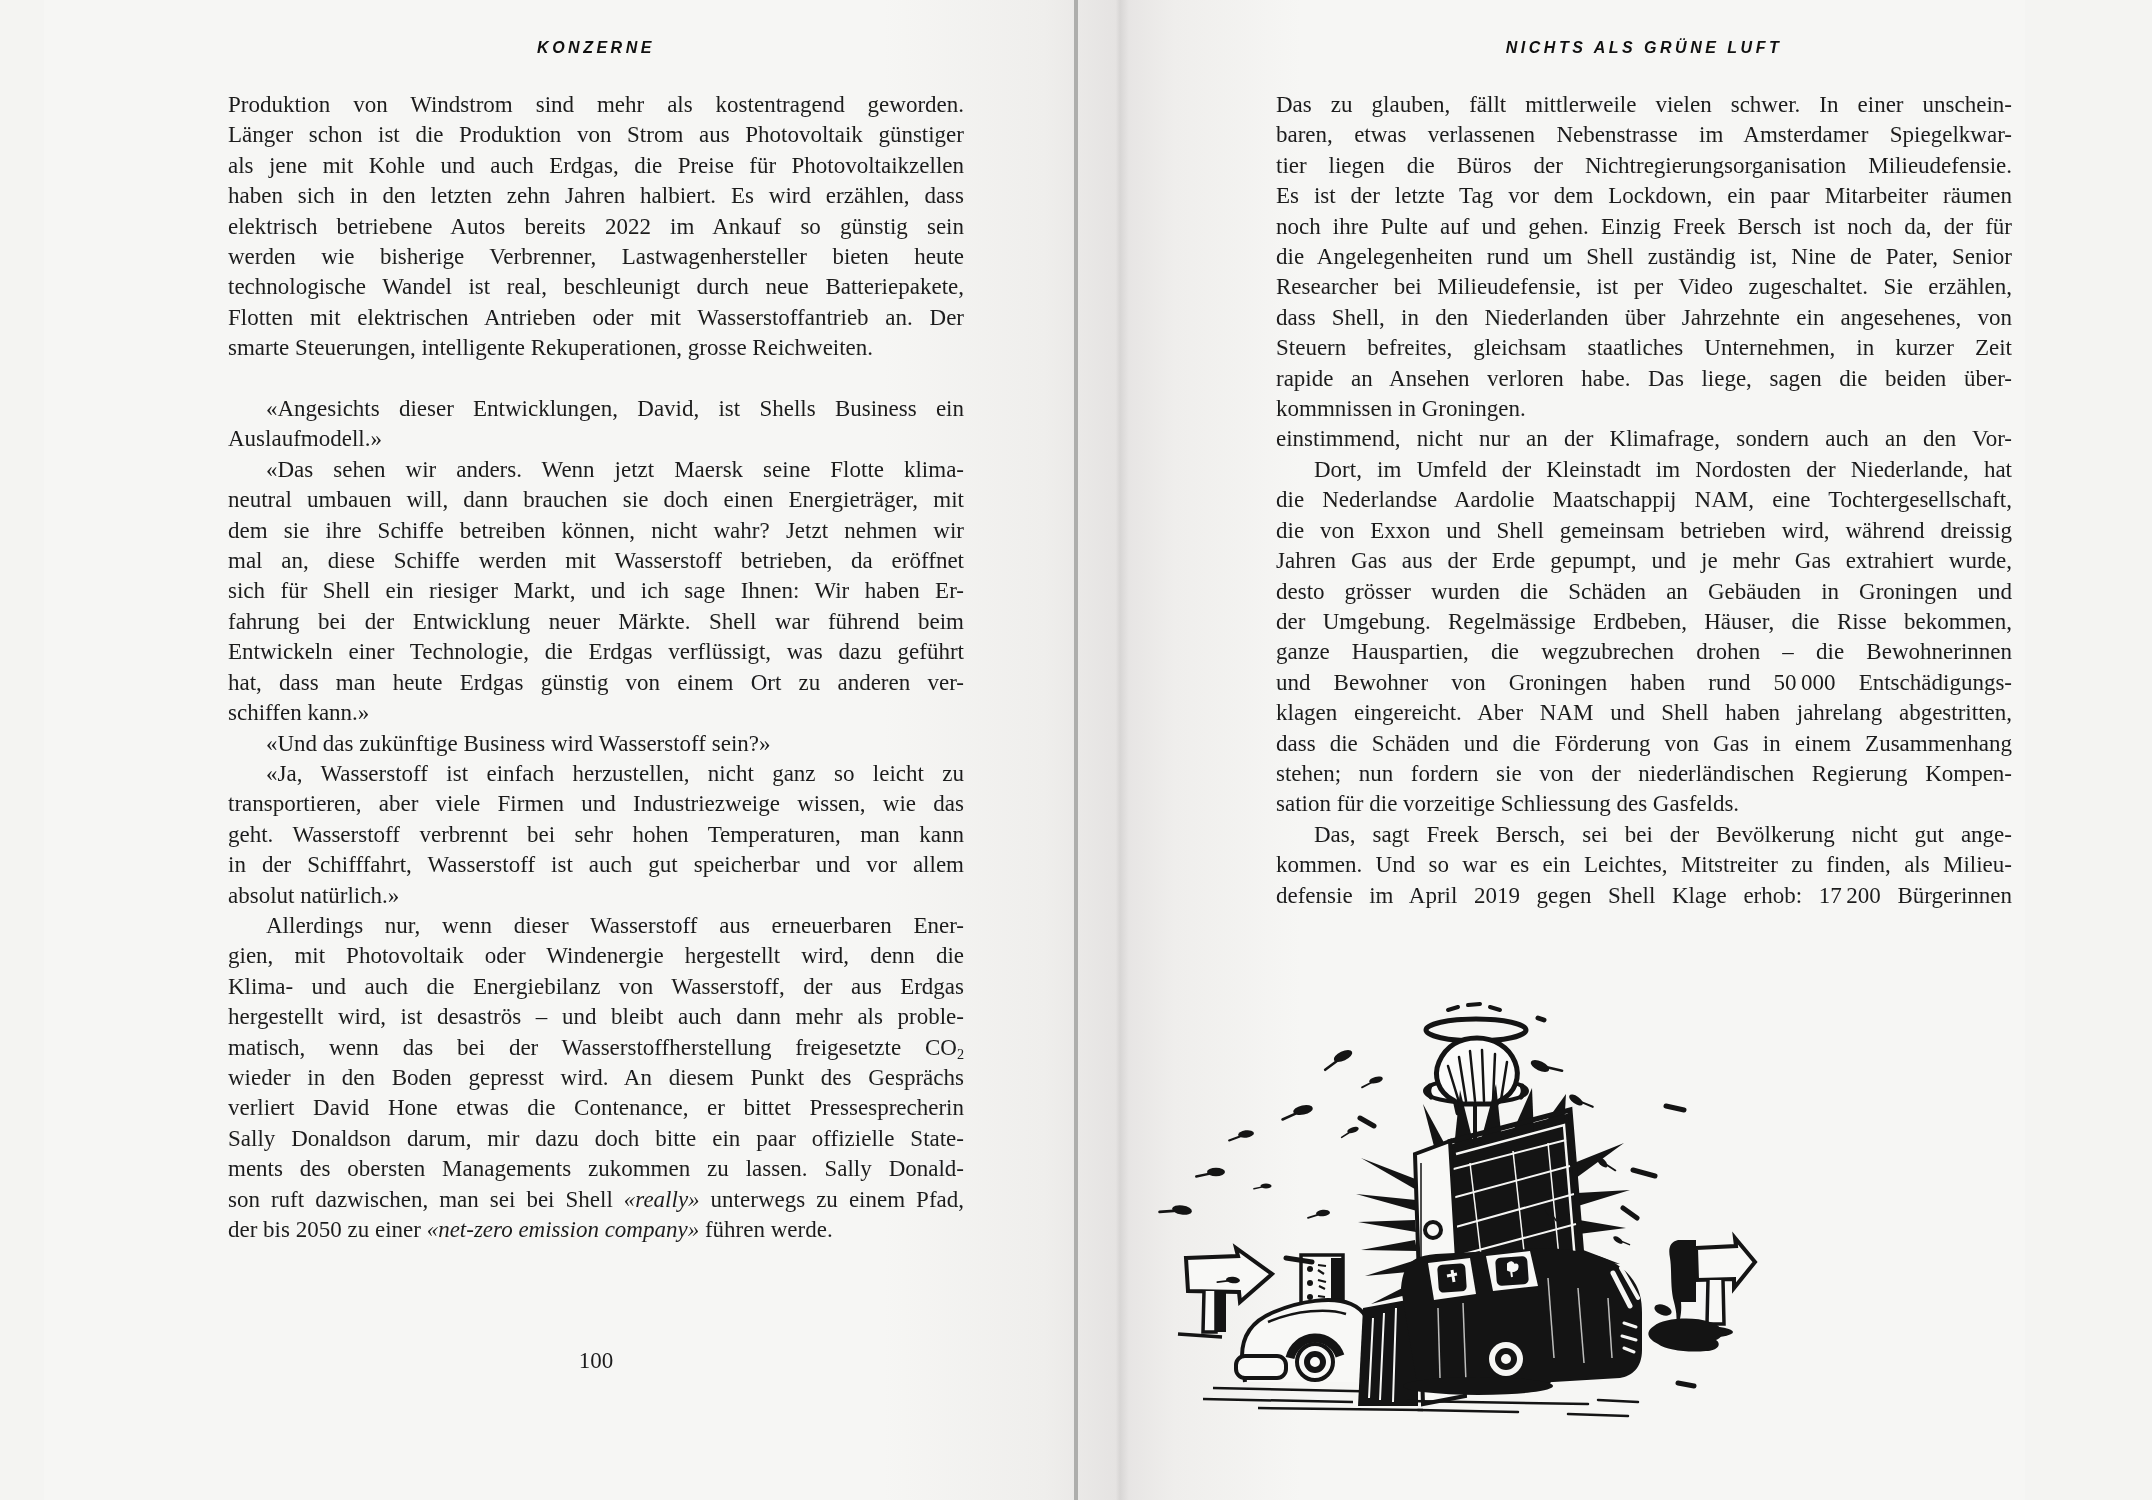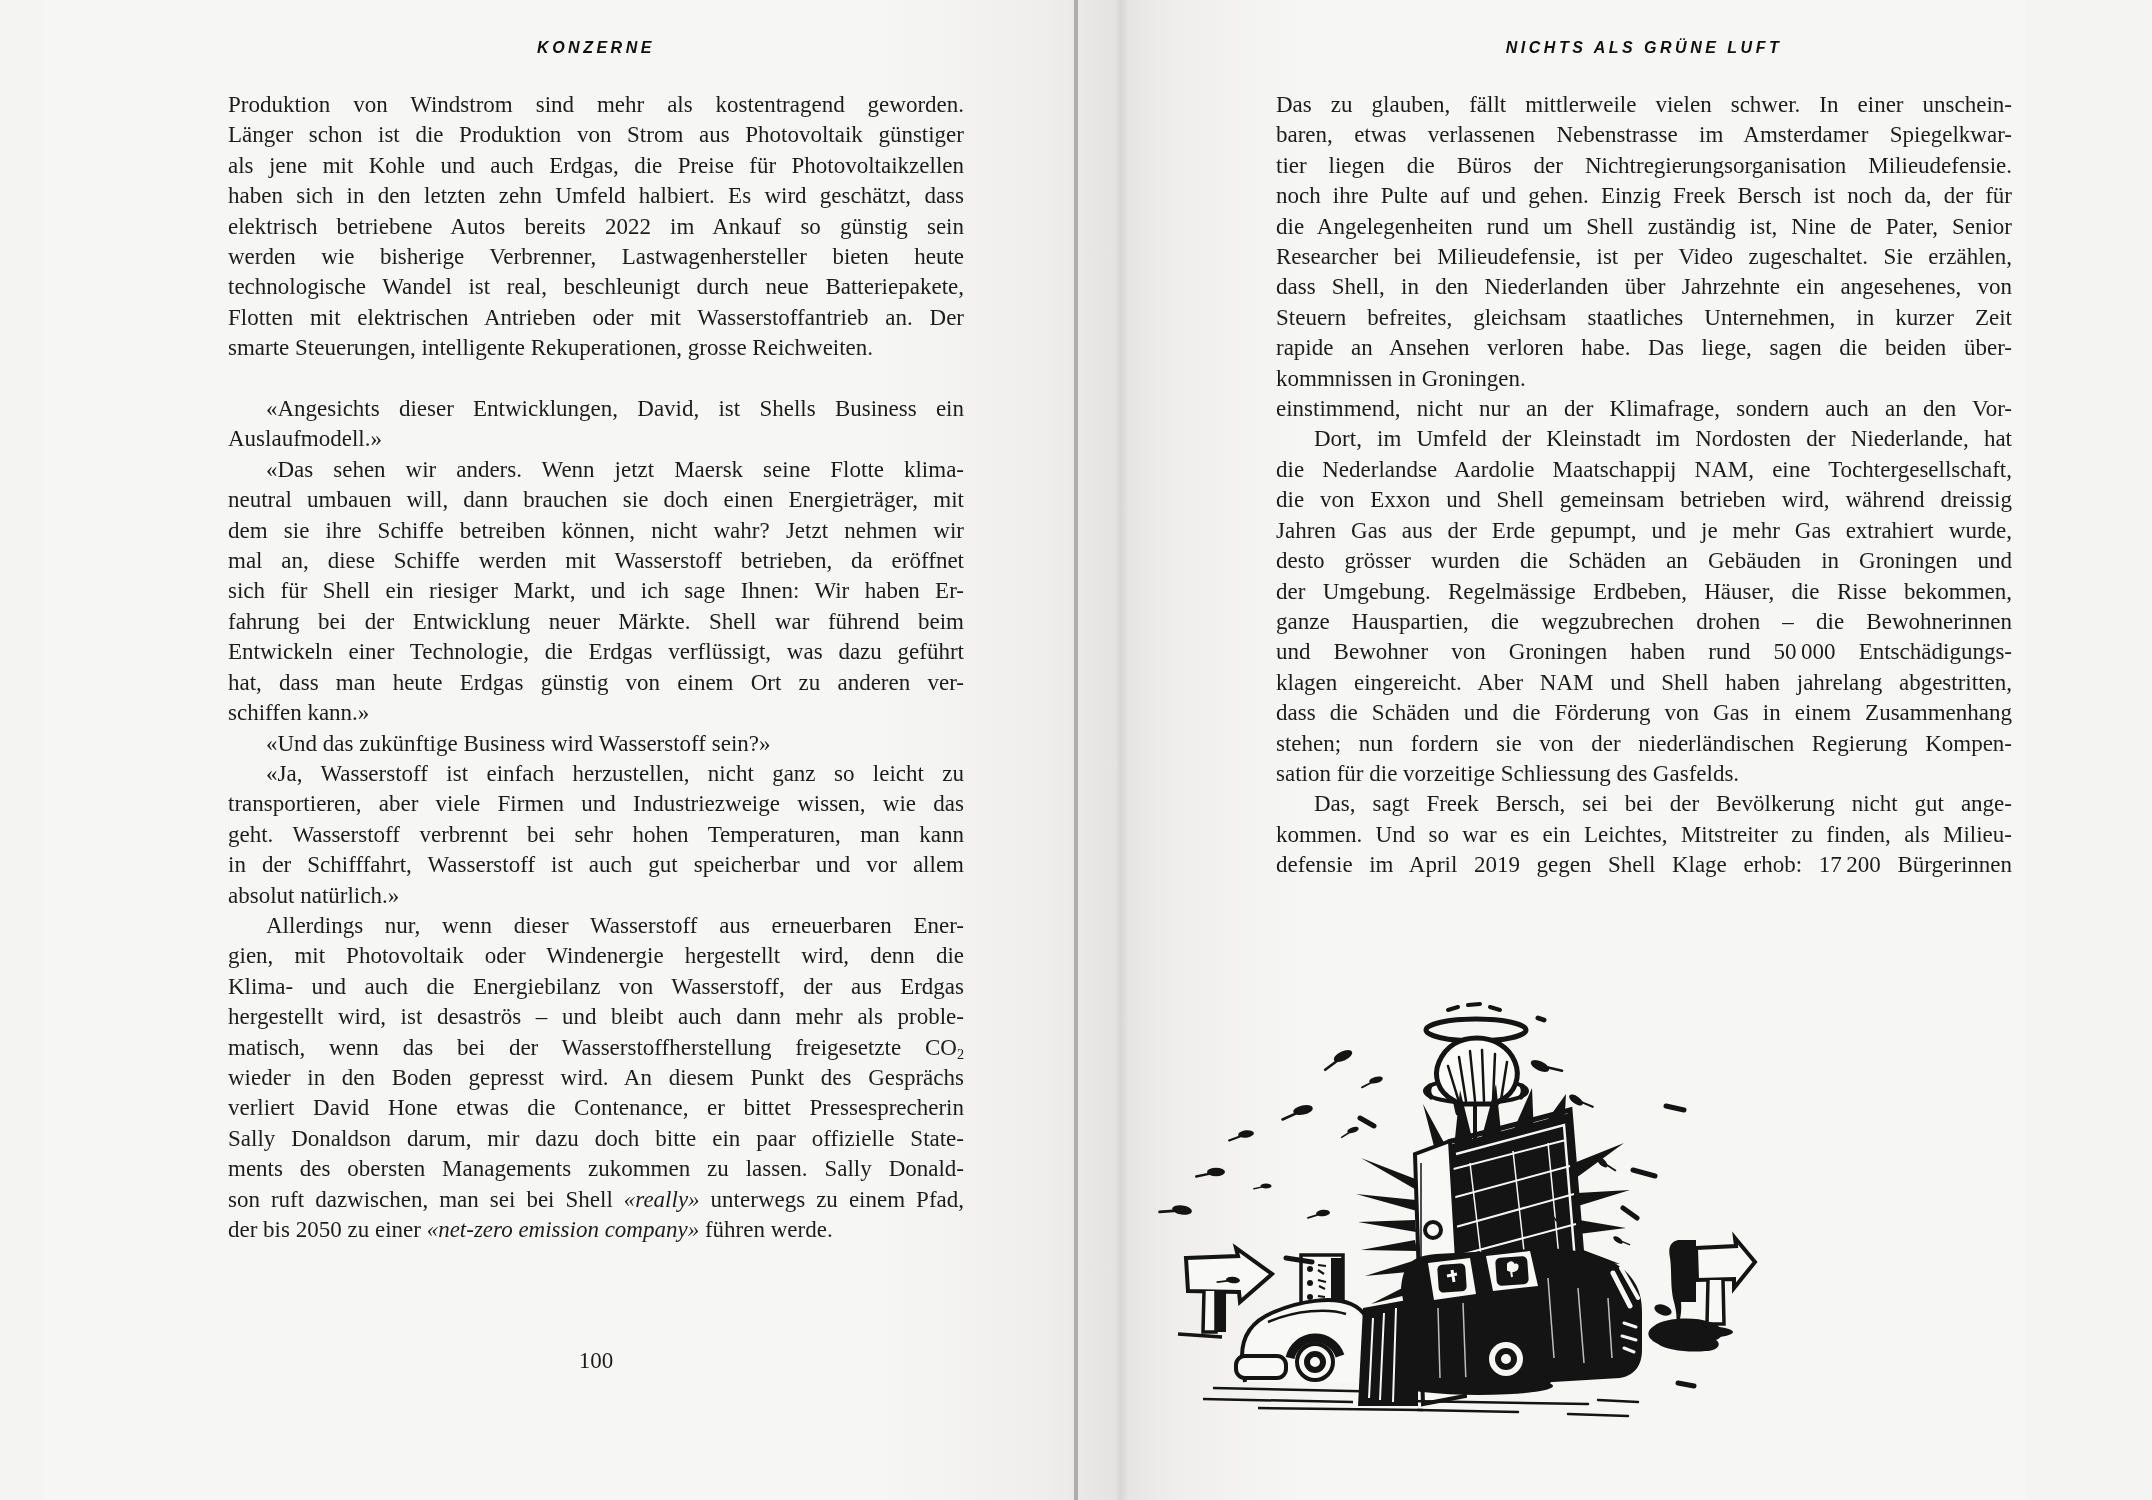--- a/index.html
+++ b/index.html
@@ -51,21 +51,21 @@
 <body>
 
 <div class="spread">
 
   <div class="page left">
     <div class="running-head lh">KONZERNE</div>
     <div class="textblock ltb">
         <div class="tline"><span>Produktion von Windstrom sind mehr als kostentragend geworden.</span></div>
         <div class="tline"><span>Länger schon ist die Produktion von Strom aus Photovoltaik günstiger</span></div>
         <div class="tline"><span>als jene mit Kohle und auch Erdgas, die Preise für Photovoltaikzellen</span></div>
-        <div class="tline"><span>haben sich in den letzten zehn Umfeld halbiert. Es wird geschätzt, dass</span></div>
+        <div class="tline"><span>haben sich in den letzten zehn Jahren halbiert. Es wird erzählen, dass</span></div>
         <div class="tline"><span>elektrisch betriebene Autos bereits 2022 im Ankauf so günstig sein</span></div>
         <div class="tline"><span>werden wie bisherige Verbrenner, Lastwagenhersteller bieten heute</span></div>
         <div class="tline"><span>technologische Wandel ist real, beschleunigt durch neue Batteriepakete,</span></div>
         <div class="tline"><span>Flotten mit elektrischen Antrieben oder mit Wasserstoffantrieb an. Der</span></div>
         <div class="tline noj"><span>smarte Steuerungen, intelligente Rekuperationen, grosse Reichweiten.</span></div>
         <div class="tline ind gap"><span>«Angesichts dieser Entwicklungen, David, ist Shells Business ein</span></div>
         <div class="tline noj"><span>Auslaufmodell.»</span></div>
         <div class="tline ind"><span>«Das sehen wir anders. Wenn jetzt Maersk seine Flotte klima-</span></div>
         <div class="tline"><span>neutral umbauen will, dann brauchen sie doch einen Energieträger, mit</span></div>
         <div class="tline"><span>dem sie ihre Schiffe betreiben können, nicht wahr? Jetzt nehmen wir</span></div>
@@ -97,20 +97,21 @@
   </div>
 
   <div class="spine"></div>
 
   <div class="page right">
     <div class="running-head rh">NICHTS ALS GRÜNE LUFT</div>
     <div class="textblock rtb">
         <div class="tline"><span>Das zu glauben, fällt mittlerweile vielen schwer. In einer unschein-</span></div>
         <div class="tline"><span>baren, etwas verlassenen Nebenstrasse im Amsterdamer Spiegelkwar-</span></div>
         <div class="tline"><span>tier liegen die Büros der Nichtregierungsorganisation Milieudefensie.</span></div>
+        <div class="tline"><span>Es ist der letzte Tag vor dem Lockdown, ein paar Mitarbeiter räumen</span></div>
         <div class="tline"><span>noch ihre Pulte auf und gehen. Einzig Freek Bersch ist noch da, der für</span></div>
         <div class="tline"><span>die Angelegenheiten rund um Shell zuständig ist, Nine de Pater, Senior</span></div>
         <div class="tline"><span>Researcher bei Milieudefensie, ist per Video zugeschaltet. Sie erzählen,</span></div>
         <div class="tline"><span>dass Shell, in den Niederlanden über Jahrzehnte ein angesehenes, von</span></div>
         <div class="tline"><span>Steuern befreites, gleichsam staatliches Unternehmen, in kurzer Zeit</span></div>
         <div class="tline"><span>rapide an Ansehen verloren habe. Das liege, sagen die beiden über-</span></div>
         <div class="tline noj"><span>kommnissen in Groningen.</span></div>
         <div class="tline"><span>einstimmend, nicht nur an der Klimafrage, sondern auch an den Vor-</span></div>
         <div class="tline ind"><span>Dort, im Umfeld der Kleinstadt im Nordosten der Niederlande, hat</span></div>
         <div class="tline"><span>die Nederlandse Aardolie Maatschappij NAM, eine Tochtergesellschaft,</span></div>

